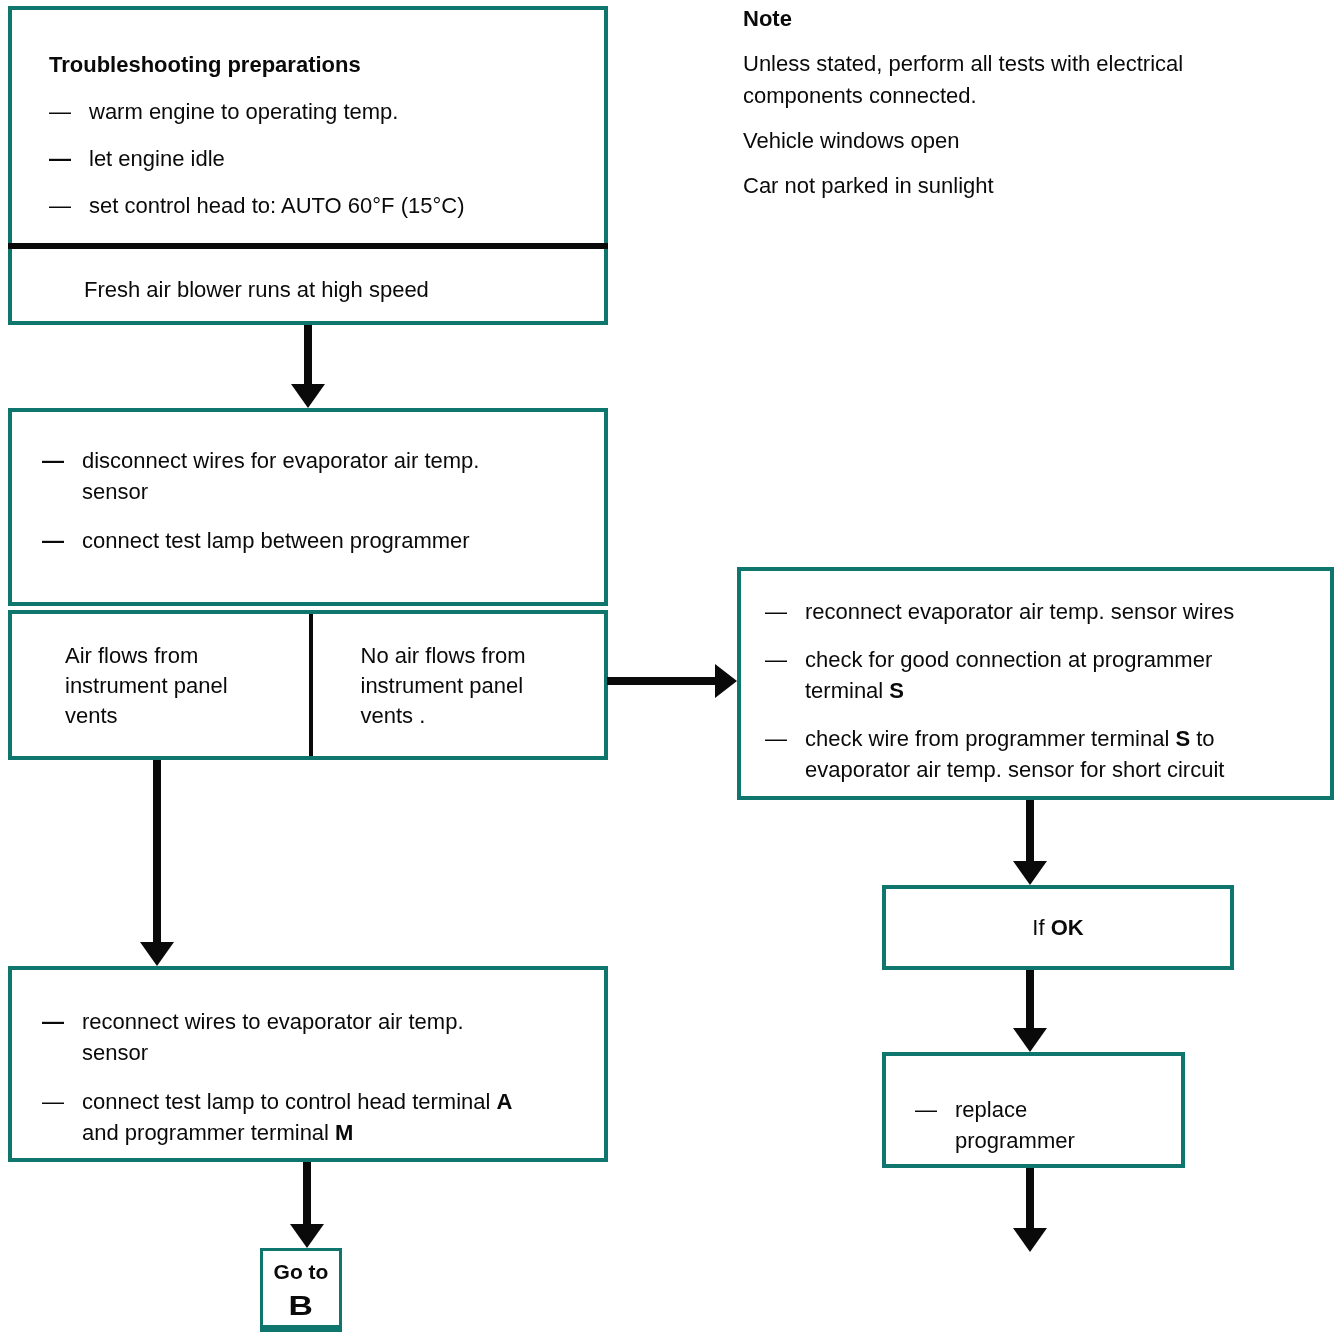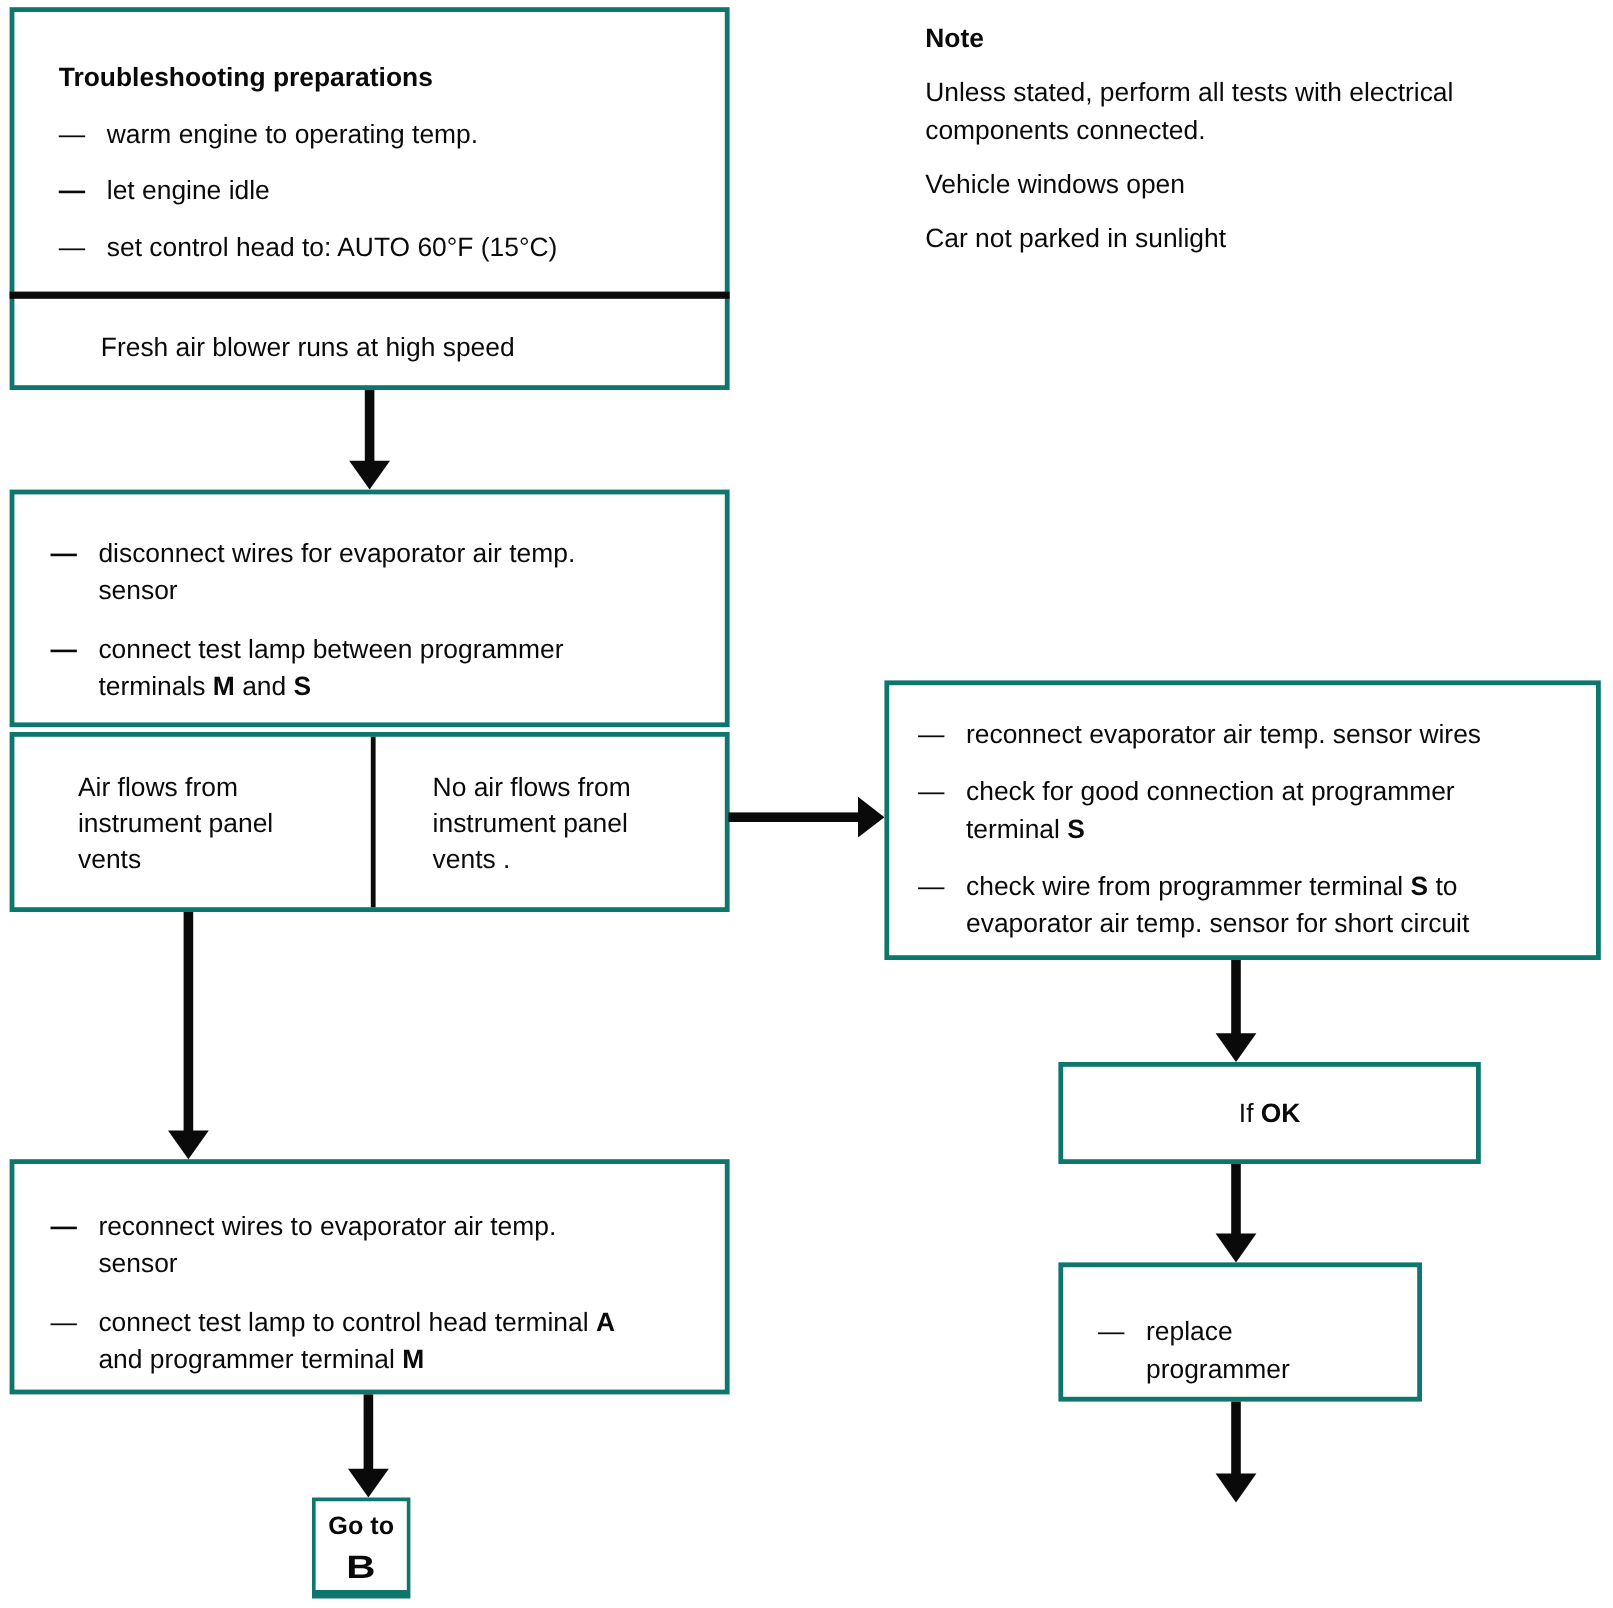--- a/index.html
+++ b/index.html
@@ -23,21 +23,21 @@
   .outcome-cell.cell-right { border-left:4px solid #0a0a0a; padding-left:48px; }
   .outcome-cell .tline { line-height:30px; }
 
   .box-reconnect  { left:8px;   top:966px;  width:600px; height:196px; padding:36px 28px 0 30px; }
 
   .box-goto       { left:260px; top:1248px; width:82px;  height:84px; border-width:3px; border-bottom-width:7px; text-align:center; }
   .goto-l1        { margin-top:9px; font-weight:bold; font-size:21px; }
   .goto-l2        { margin-top:7px; font-weight:bold; font-size:27px; display:inline-block; transform:scaleX(1.25); }
 
   
-  .note           { position:absolute; left:743px; top:16px; width:552px; line-height:32px;margin-left:28px; }
+  .note           { position:absolute; left:743px; top:3px; width:552px; line-height:32px; }
   .note-title     { font-weight:bold; }
   .note-para      { margin-top:13px; }
 
   .box-check      { left:737px; top:567px;  width:597px; height:233px; padding:25px 24px 0 24px; }
   .box-check .step { margin-bottom:17px; }
 
   .box-ifok       { left:882px; top:885px;  width:352px; height:85px; display:flex; align-items:center; justify-content:center; }
   .box-replace    { left:882px; top:1052px; width:303px; height:116px; padding:38px 10px 0 29px; }
   .box-diagnosis  { left:942px; top:1253px; width:180px; height:64px; border-width:3px; display:flex; align-items:center; justify-content:center; }
 
@@ -114,21 +114,20 @@
       <span class="dash hv">—</span>
       <div class="step-text">
           <div class="tline"><span>disconnect wires for evaporator air temp.</span></div>
           <div class="tline"><span>sensor</span></div>
         </div>
     </div>
     <div class="step">
       <span class="dash hv">—</span>
       <div class="step-text">
           <div class="tline"><span>connect test lamp between programmer</span></div>
-          <div class="tline"><span>terminals </span><b>M</b><span> and </span><b>S</b></div>
         </div>
     </div>
   </div>
 
   <div class="box box-outcomes">
     <div class="outcome-cell">
         <div class="tline"><span>Air flows from</span></div>
         <div class="tline"><span>instrument panel</span></div>
         <div class="tline"><span>vents</span></div>
       </div>

